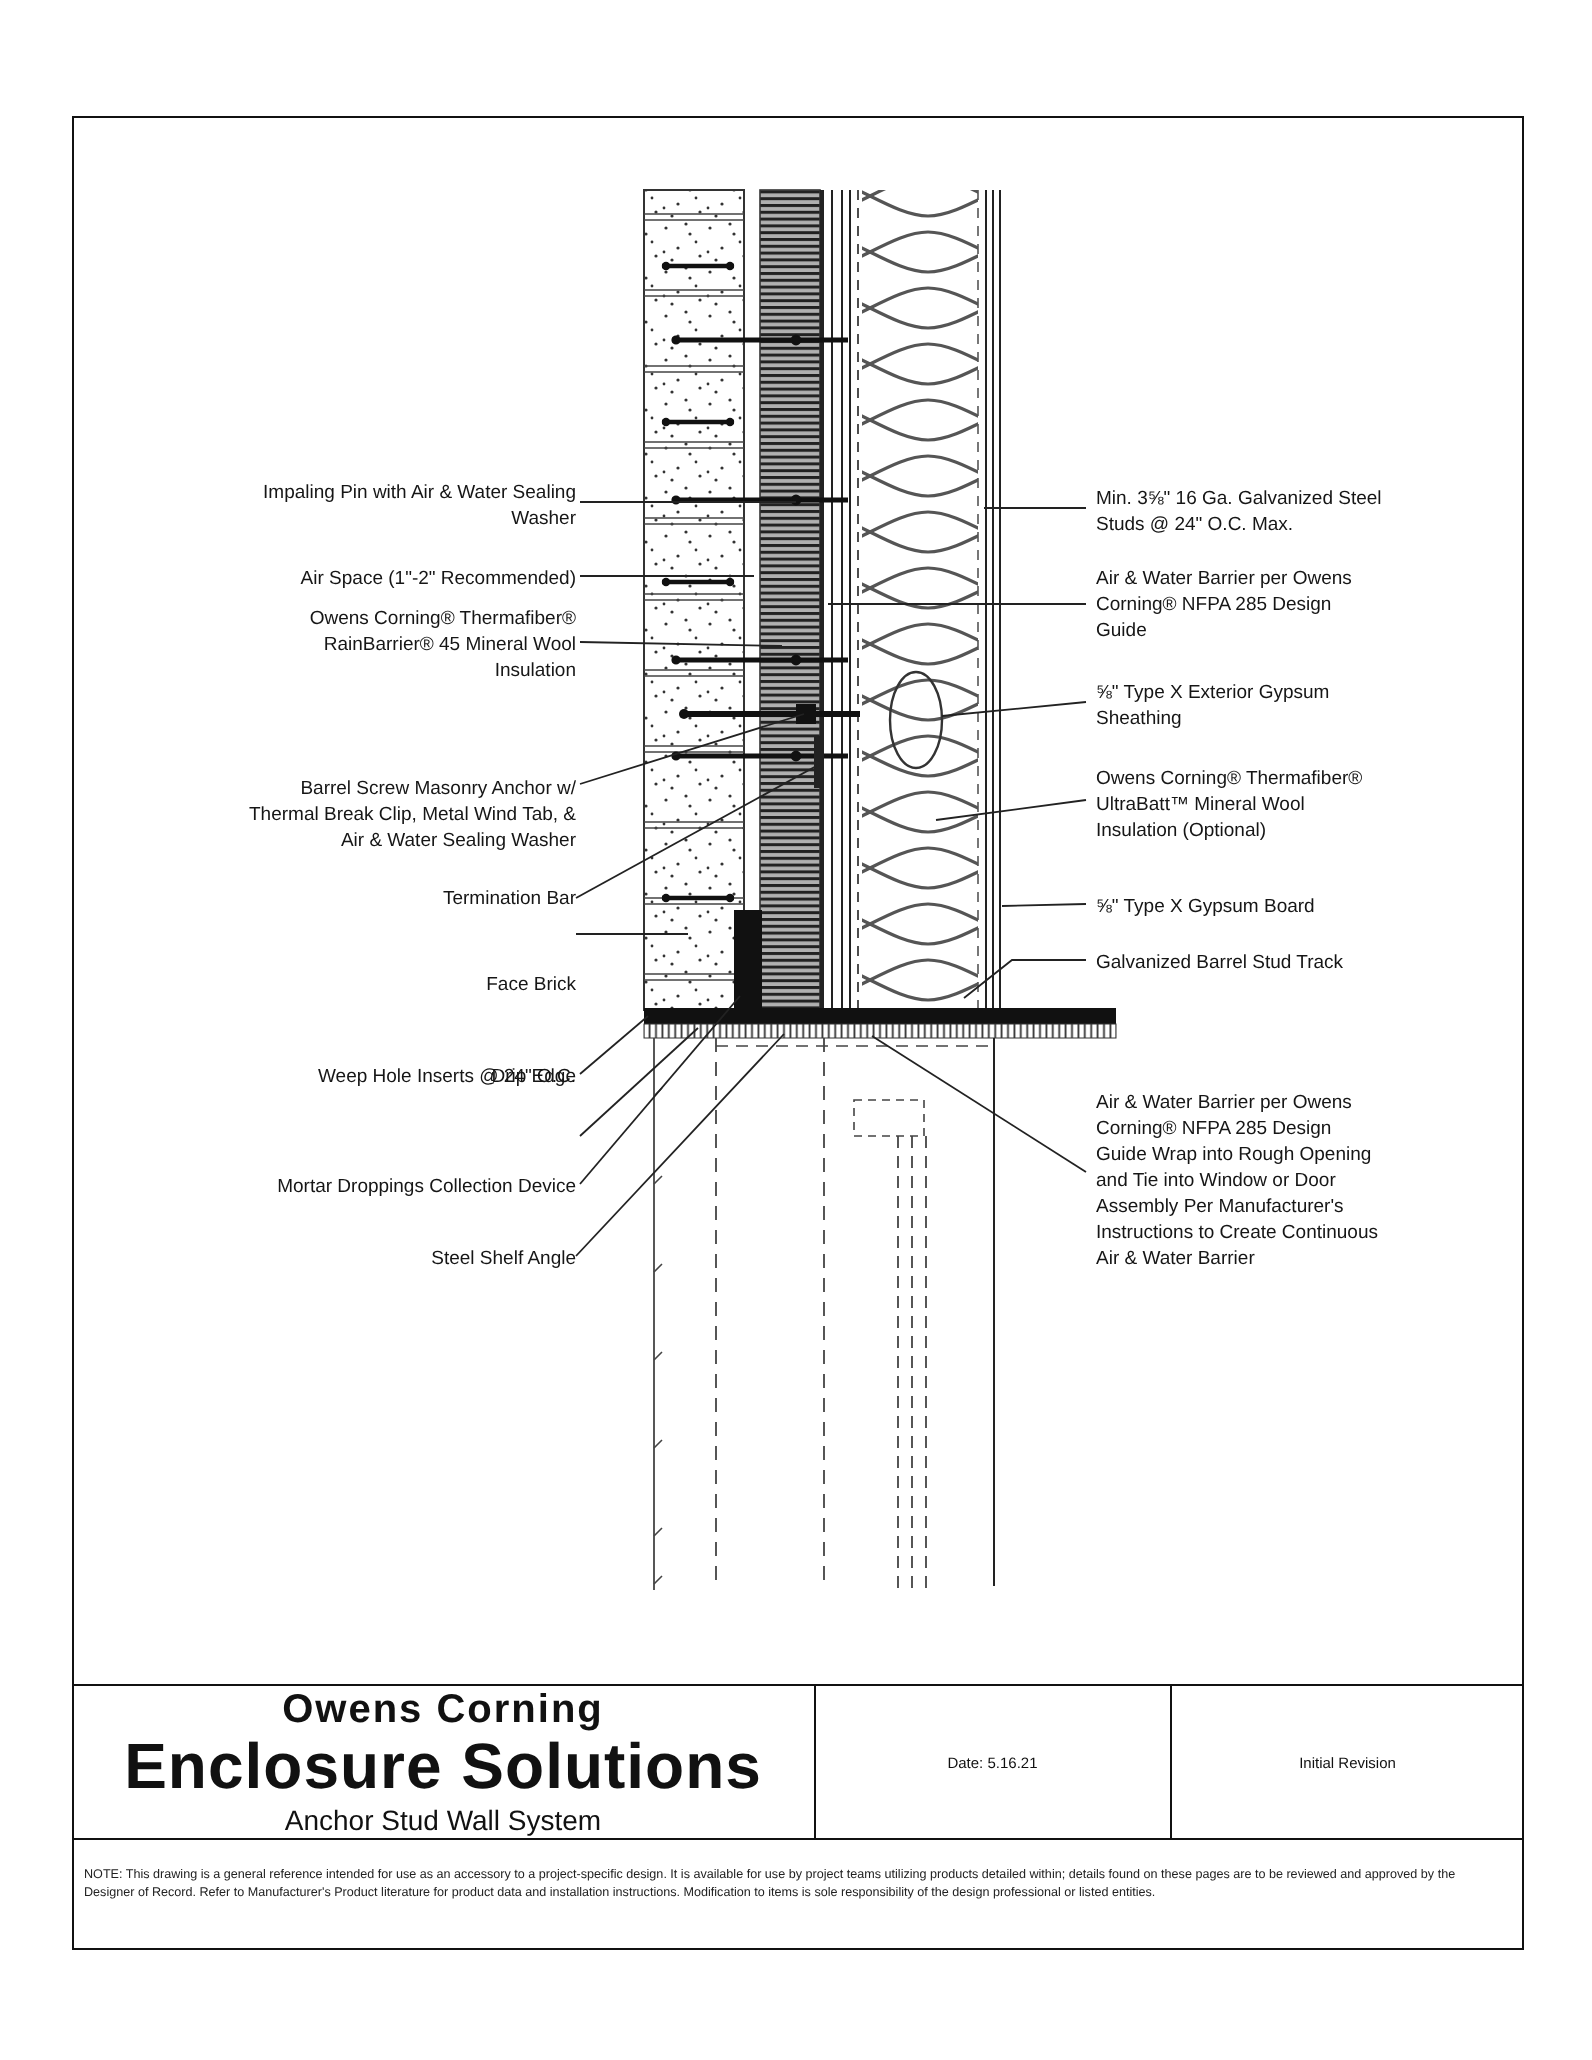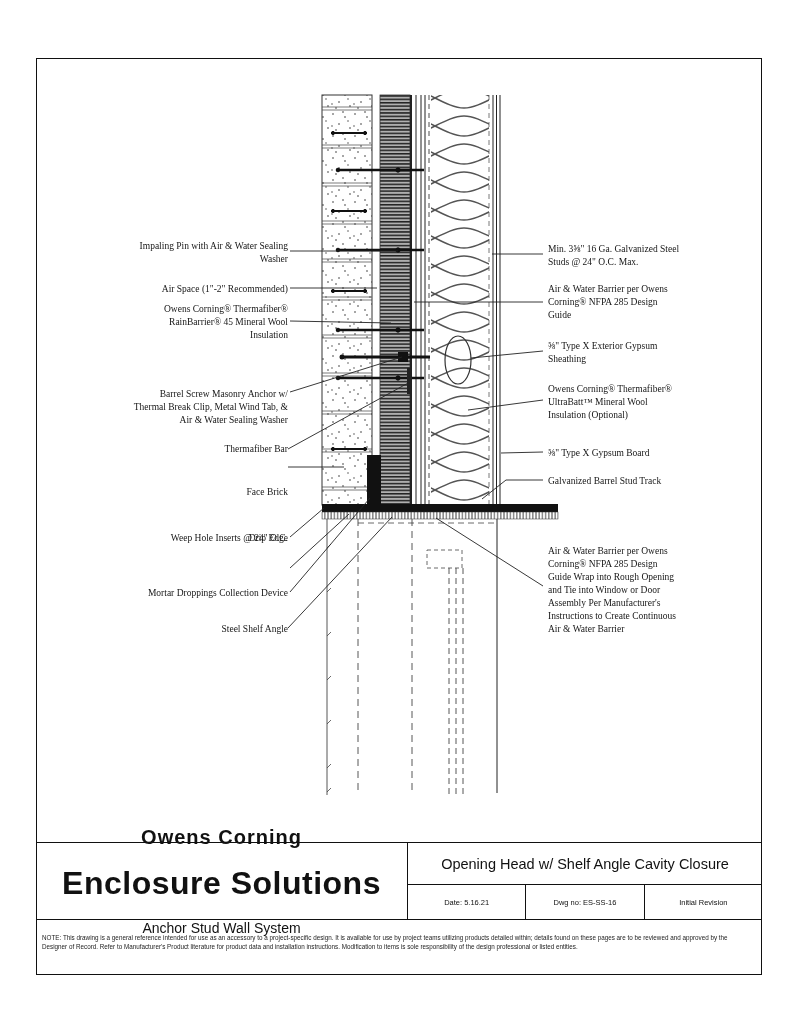--- a/index.html
+++ b/index.html
@@ -1,24 +1,24 @@
 <!DOCTYPE html>
 <html><head>
 <meta charset="utf-8">
 <style>
   html,body{margin:0;padding:0;background:#fff;}
   .page{position:relative;width:796px;height:1030px;background:#ffffff;overflow:hidden;
         font-family:"Liberation Sans","DejaVu Sans",sans-serif;color:#111;}
   .frame{position:absolute;left:36px;top:58px;width:726px;height:917px;border:1.5px solid #111;box-sizing:border-box;}
   svg.draw{position:absolute;left:0;top:0;width:796px;height:1030px;}
-  .lbl{position:absolute;font-size:9.5px;line-height:13px;white-space:pre-line;color:#161616;font-family:Liberation Serif, serif;}
+  .lbl{position:absolute;font-size:9.5px;line-height:13px;white-space:pre-line;color:#161616;}
   .lbl.left{right:508px;text-align:right;width:240px;}
   .lbl.right{left:548px;text-align:left;width:205px;}
   .titleblock{position:absolute;left:36px;top:842px;width:726px;height:78px;border-top:1.5px solid #111;border-bottom:1.5px solid #111;box-sizing:border-box;display:flex;}
-  .tb-left{width:372px;border-right:1.5px solid #111;box-sizing:border-box;display:flex;flex-direction:column;align-items:center;justify-content:center;gap:19px;}
+  .tb-left{width:372px;border-right:1.5px solid #111;box-sizing:border-box;display:flex;flex-direction:column;align-items:center;justify-content:center;gap:1px;}
   .tb-company{font-size:20px;font-weight:bold;letter-spacing:1px;}
   .tb-brand{font-size:32px;font-weight:bold;letter-spacing:.5px;margin-top:-3px;}
   .tb-system{font-size:14px;margin-top:-1px;}
   .tb-right{flex:1;display:flex;flex-direction:column;}
   .tb-title{height:42px;border-bottom:1.5px solid #111;box-sizing:border-box;display:flex;align-items:center;justify-content:center;font-size:14.5px;}
   .tb-cells{flex:1;display:flex;}
   .tb-cell{flex:1;display:flex;align-items:center;justify-content:center;font-size:7.5px;border-right:1.5px solid #111;box-sizing:border-box;}
   .tb-cell:last-child{border-right:none;text-align:right;}
   .note{position:absolute;left:42px;top:934px;width:712px;font-size:6.3px;line-height:8.5px;color:#222;text-align:left;}
 </style>
@@ -157,21 +157,21 @@
 
   <div class="lbl left" style="top:240px">Impaling Pin with Air &amp; Water Sealing
 Washer</div>
   <div class="lbl left" style="top:283px">Air Space (1"-2" Recommended)</div>
   <div class="lbl left" style="top:303px">Owens Corning® Thermafiber®
 RainBarrier® 45 Mineral Wool
 Insulation</div>
   <div class="lbl left" style="top:388px">Barrel Screw Masonry Anchor w/
 Thermal Break Clip, Metal Wind Tab, &amp;
 Air &amp; Water Sealing Washer</div>
-  <div class="lbl left" style="top:443px">Thermafiber Bar</div>
+  <div class="lbl left" style="top:443px">Termination Bar</div>
   <div class="lbl left" style="top:486px">Face Brick</div>
   <div class="lbl left" style="top:532px">Weep Hole Inserts @ 24" O.C.</div>
   <div class="lbl left" style="top:532px">Drip Edge</div>
   <div class="lbl left" style="top:587px">Mortar Droppings Collection Device</div>
   <div class="lbl left" style="top:623px">Steel Shelf Angle</div>
 
   <div class="lbl right" style="top:243px">Min. 3⅝" 16 Ga. Galvanized Steel
 Studs @ 24" O.C. Max.</div>
   <div class="lbl right" style="top:283px">Air &amp; Water Barrier per Owens
 Corning® NFPA 285 Design
@@ -191,23 +191,21 @@
 Instructions to Create Continuous
 Air &amp; Water Barrier</div>
 
   <div class="titleblock">
     <div class="tb-left">
       <div class="tb-company">Owens Corning</div>
       <div class="tb-brand">Enclosure Solutions</div>
       <div class="tb-system">Anchor Stud Wall System</div>
     </div>
     <div class="tb-right">
-      <div class="tb-title">Opening Head w/ Shelf Angle Cavity Closure</div>
       <div class="tb-cells">
         <div class="tb-cell">Date: 5.16.21</div>
-        <div class="tb-cell">Dwg no: ES-SS-16</div>
         <div class="tb-cell">Initial Revision</div>
       </div>
     </div>
   </div>
 
   <div class="note">NOTE: This drawing is a general reference intended for use as an accessory to a project-specific design. It is available for use by project teams utilizing products detailed within; details found on these pages are to be reviewed and approved by the Designer of Record. Refer to Manufacturer's Product literature for product data and installation instructions. Modification to items is sole responsibility of the design professional or listed entities.</div>
 </div>
 
 </body></html>

